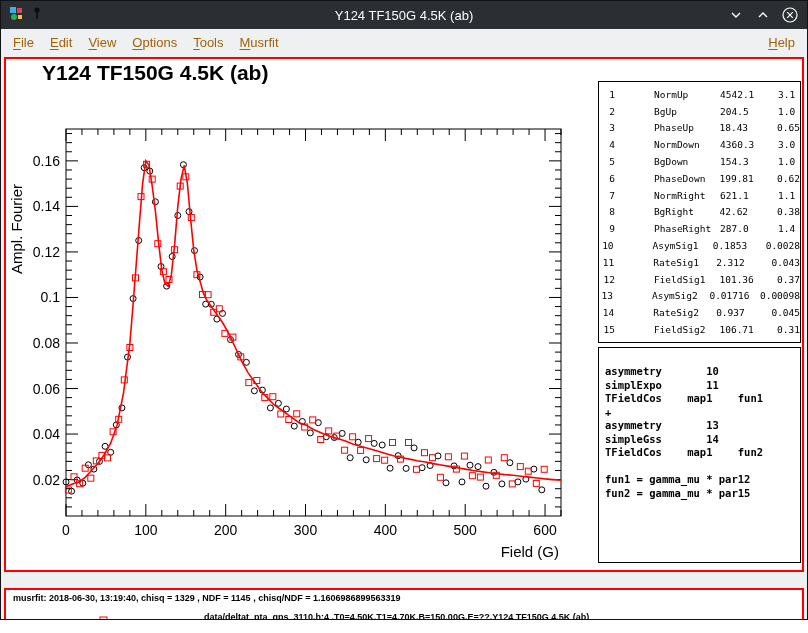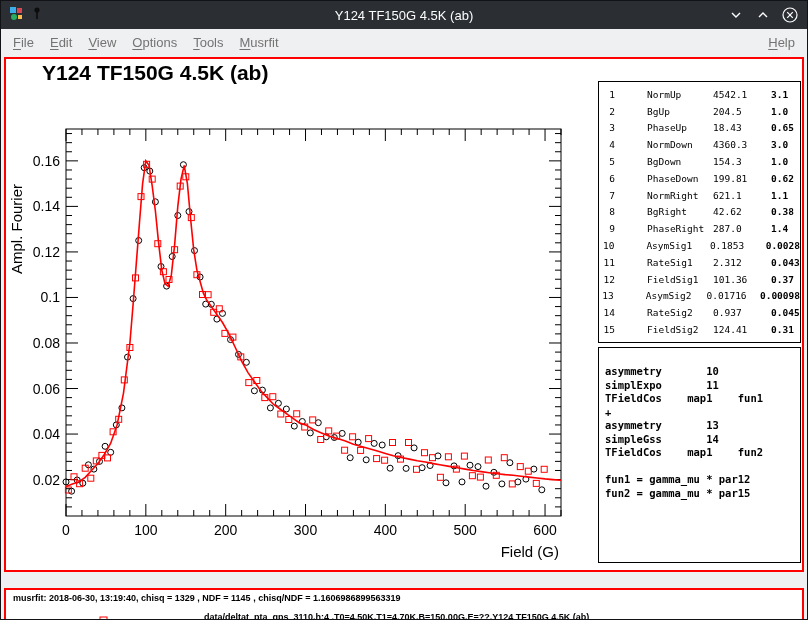--- a/index.html
+++ b/index.html
@@ -10,21 +10,21 @@
   
   .titlebar { height:28px; background:#2b2f34; display:flex; align-items:center;
               color:#fcfcfc; position:relative; }
   .tb-left { display:flex; gap:7px; padding-left:8px; align-items:center; z-index:1; }
   .tb-title { position:absolute; left:0; right:0; text-align:center; font-size:13px; color:#fcfcfc; }
   .tb-right { margin-left:auto; display:flex; gap:9px; padding-right:8px; align-items:center; z-index:1; }
   .tb-btn { width:18px; height:18px; display:flex; align-items:center; justify-content:center; cursor:pointer; }
 
   
   .menubar { height:26px; display:flex; align-items:center; font-size:13px;
-             color:#737373; padding:0 4px; }
+             color:#a16207; padding:0 4px; }
   .menu-left { display:flex; }
   .menu-right { margin-left:auto; }
   .menu-item { padding:4px 8px; cursor:default; }
   .menu-item u { text-underline-offset:2px; }
 
   
   .canvas { position:absolute; top:54px; left:0; right:0; bottom:0; padding:2px 3px 3px; }
   .pad { background:#fff; border:2px solid #ff0000; box-sizing:border-box; position:relative; }
   .pad1 { height:515px; }
   .pad2 { height:57px; margin-top:16px; }
@@ -32,23 +32,23 @@
   .plot-title { position:absolute; left:36px; top:2px; font-size:21px; font-weight:bold; color:#000; }
   #plot { position:absolute; left:0; top:0; }
   .tick-label { font-family:"Liberation Sans", sans-serif; font-size:14px; fill:#000; }
   .axis-title { font-family:"Liberation Sans", sans-serif; font-size:15px; fill:#000; }
 
   .param-box { position:absolute; left:592px; top:22px; width:203px; height:262px;
                border:1px solid #000; box-sizing:border-box; color:#000;
                font-family:"DejaVu Sans Mono", monospace; font-size:9.5px; padding-top:4px; }
   .p-row { display:flex; height:16.8px; align-items:center; }
   .p-idx { width:16px; text-align:right; }
-  .p-name { width:66px;padding-left:32px; }
+  .p-name { margin-left:7px; width:66px;padding-left:32px; }
   .p-val { width:58px; }
-  .p-err { flex:1;font-weight:bold; }
+  .p-err { flex:1; }
 
   .theory-box { position:absolute; left:592px; top:288px; width:203px; height:216px;
                 border:1px solid #000; box-sizing:border-box; color:#000;
                 font-family:"DejaVu Sans Mono", monospace; font-size:10.5px; font-weight:bold;
                 padding:17px 6px; }
   .t-line { height:13.5px; white-space:pre; }
 
   .fit-info { position:absolute; left:7px; top:3px; font-size:9px; font-weight:bold;
               color:#000; white-space:nowrap; }
   #legend { position:absolute; left:0; top:19px; right:0; }
@@ -507,21 +507,21 @@
           </div>
           <div class="p-row">
             <span class="p-idx">14</span>
             <span class="p-name">RateSig2</span>
             <span class="p-val">0.937</span>
             <span class="p-err">0.045</span>
           </div>
           <div class="p-row">
             <span class="p-idx">15</span>
             <span class="p-name">FieldSig2</span>
-            <span class="p-val">124.41</span>
+            <span class="p-val">106.71</span>
             <span class="p-err">0.31</span>
           </div>
         </div>
       <div class="theory-box" id="theory-box">
           <div class="t-line">asymmetry       10</div>
           <div class="t-line">simplExpo       11</div>
           <div class="t-line">TFieldCos    map1    fun1</div>
           <div class="t-line">+</div>
           <div class="t-line">asymmetry       13</div>
           <div class="t-line">simpleGss       14</div>

